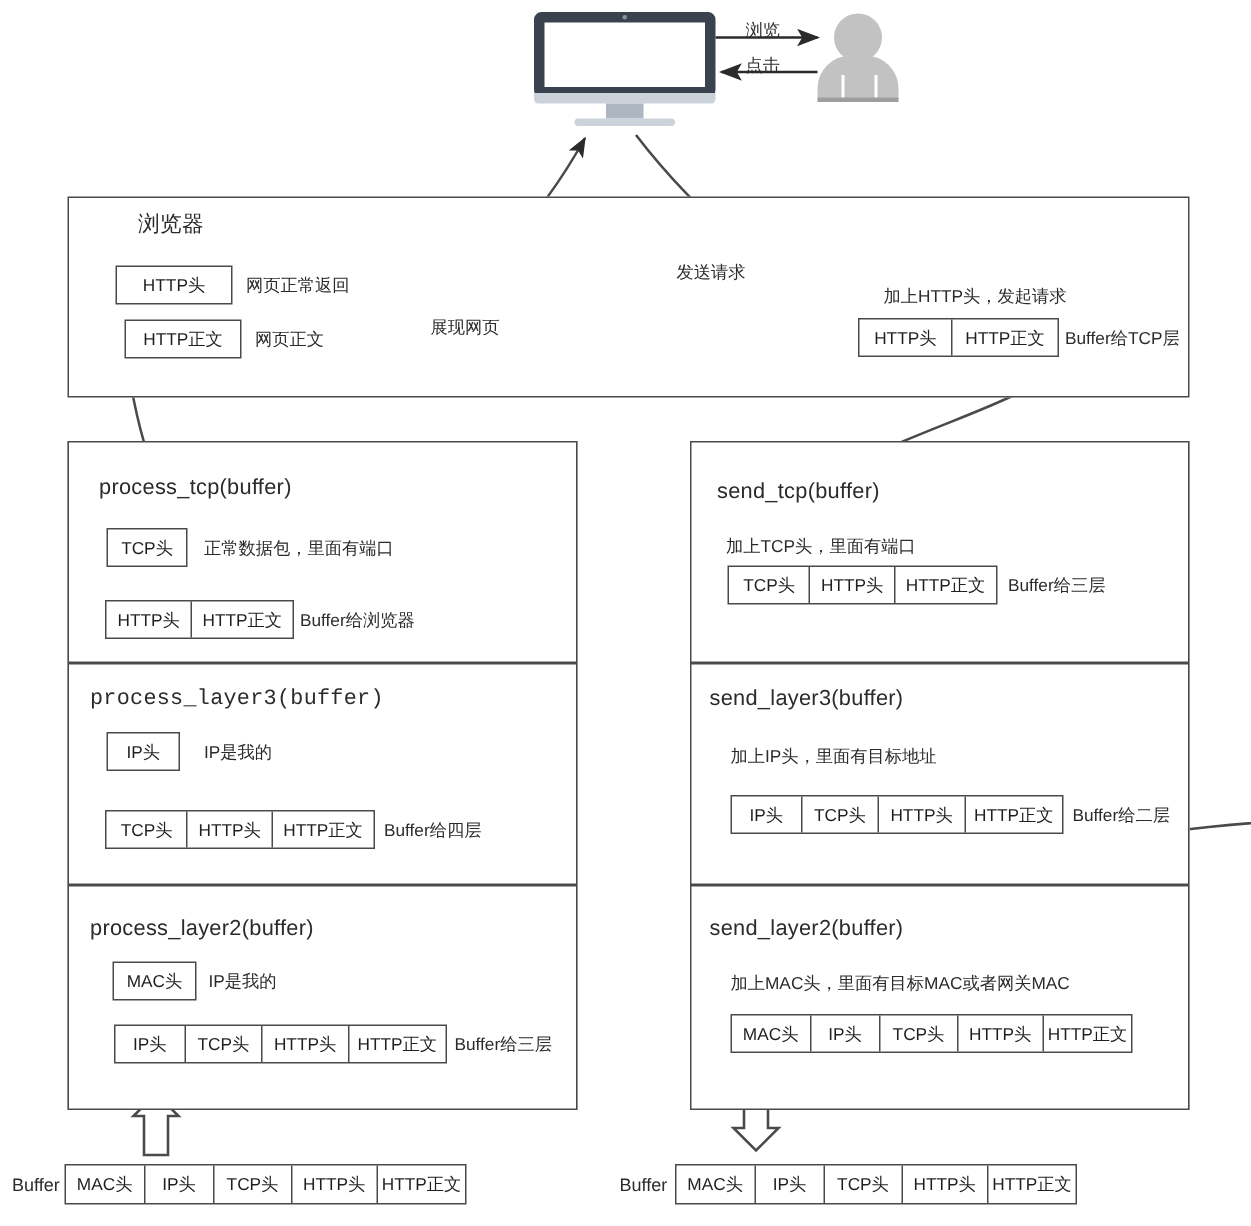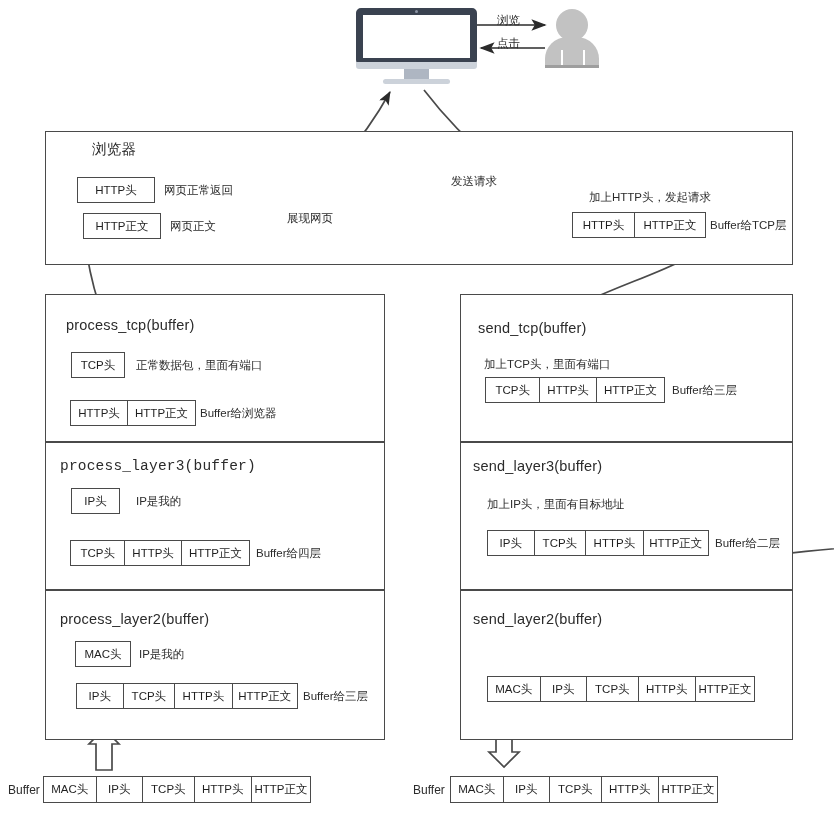--- a/index.html
+++ b/index.html
@@ -280,20 +280,21 @@
   <div class="note" style="left:487px; top:497px;">加上IP头，里面有目标地址</div>
   <div class="packet" style="left:487px; top:530px; width:222px;">
     <div class="cell" style="width:47px;">IP头</div>
     <div class="cell" style="width:52px;">TCP头</div>
     <div class="cell" style="width:58px;">HTTP头</div>
     <div class="cell" style="width:65px;">HTTP正文</div>
   </div>
   <div class="side-note" style="left:715px; top:536px;">Buffer给二层</div>
 
   <div class="panel-title" style="left:473px; top:611px;">send_layer2(buffer)</div>
+  <div class="note" style="left:487px; top:648px;">加上MAC头，里面有目标MAC或者网关MAC</div>
   <div class="packet" style="left:487px; top:676px; width:268px;">
     <div class="cell" style="width:53px;">MAC头</div>
     <div class="cell" style="width:47px;">IP头</div>
     <div class="cell" style="width:52px;">TCP头</div>
     <div class="cell" style="width:58px;">HTTP头</div>
     <div class="cell" style="width:58px;">HTTP正文</div>
   </div>
 
   <div class="buffer-label" style="left:8px; top:783px;">Buffer</div>
   <div class="packet" style="left:43px; top:776px; width:268px; height:27px;">

